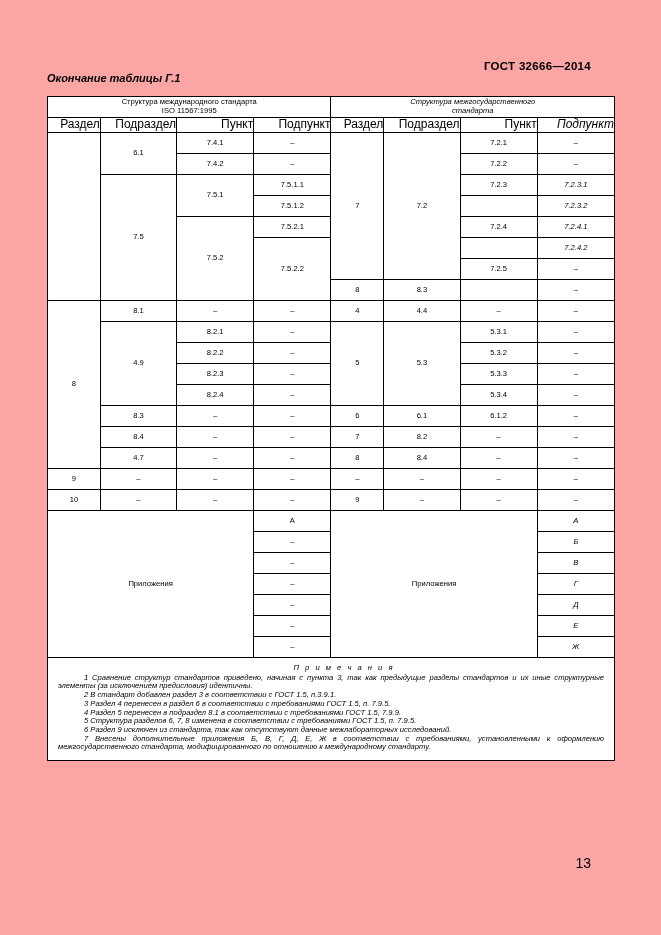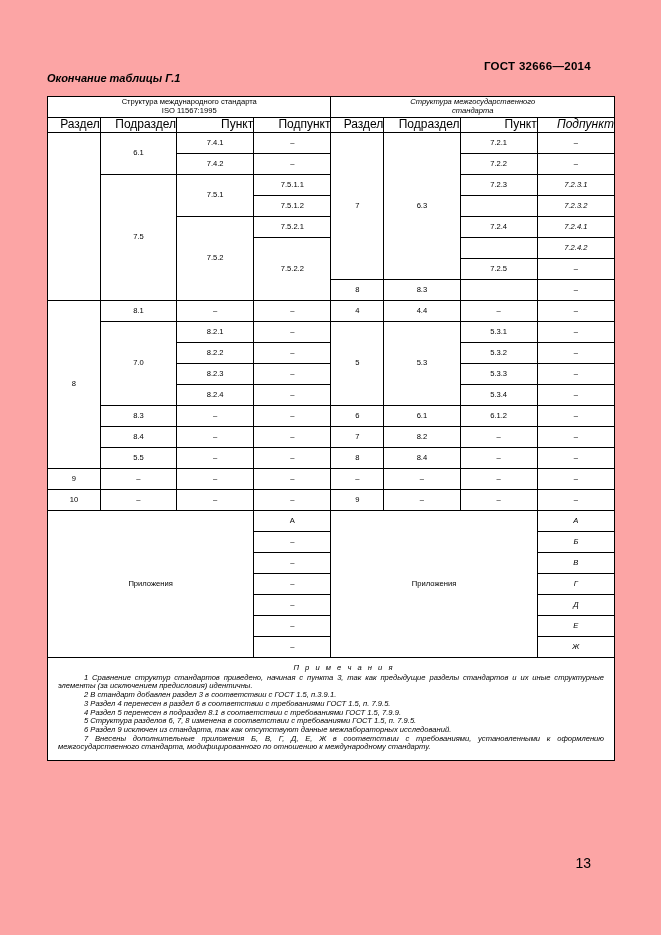--- a/index.html
+++ b/index.html
@@ -146,21 +146,21 @@
           <td class="hd">Пункт</td>
           <td class="hd thick-r">Подпункт</td>
         </tr>
 
         <tr>
           <td class="thick-l" rowspan="10"></td>
           <td rowspan="2">6.1</td>
           <td>7.4.1</td>
           <td>–</td>
           <td rowspan="7">7</td>
-          <td rowspan="7">6.3</td>
+          <td rowspan="7">7.2</td>
           <td>7.2.1</td>
           <td class="thick-r">–</td>
         </tr>
 
         <tr>
           <td>7.4.2</td>
           <td>–</td>
           <td>7.2.2</td>
           <td class="thick-r">–</td>
         </tr>
@@ -216,21 +216,21 @@
           <td>8.1</td>
           <td>–</td>
           <td>–</td>
           <td>4</td>
           <td>4.4</td>
           <td>–</td>
           <td class="thick-r">–</td>
         </tr>
 
         <tr>
-          <td rowspan="4">7.0</td>
+          <td rowspan="4">4.9</td>
           <td>8.2.1</td>
           <td>–</td>
           <td rowspan="4">5</td>
           <td rowspan="4">5.3</td>
           <td>5.3.1</td>
           <td class="thick-r">–</td>
         </tr>
         <tr>
           <td>8.2.2</td>
           <td>–</td>
@@ -264,21 +264,21 @@
           <td>8.4</td>
           <td>–</td>
           <td>–</td>
           <td>7</td>
           <td>8.2</td>
           <td>–</td>
           <td class="thick-r">–</td>
         </tr>
 
         <tr>
-          <td>5.5</td>
+          <td>4.7</td>
           <td>–</td>
           <td>–</td>
           <td>8</td>
           <td>8.4</td>
           <td>–</td>
           <td class="thick-r">–</td>
         </tr>
 
         <tr>
           <td class="thick-l">9</td>

